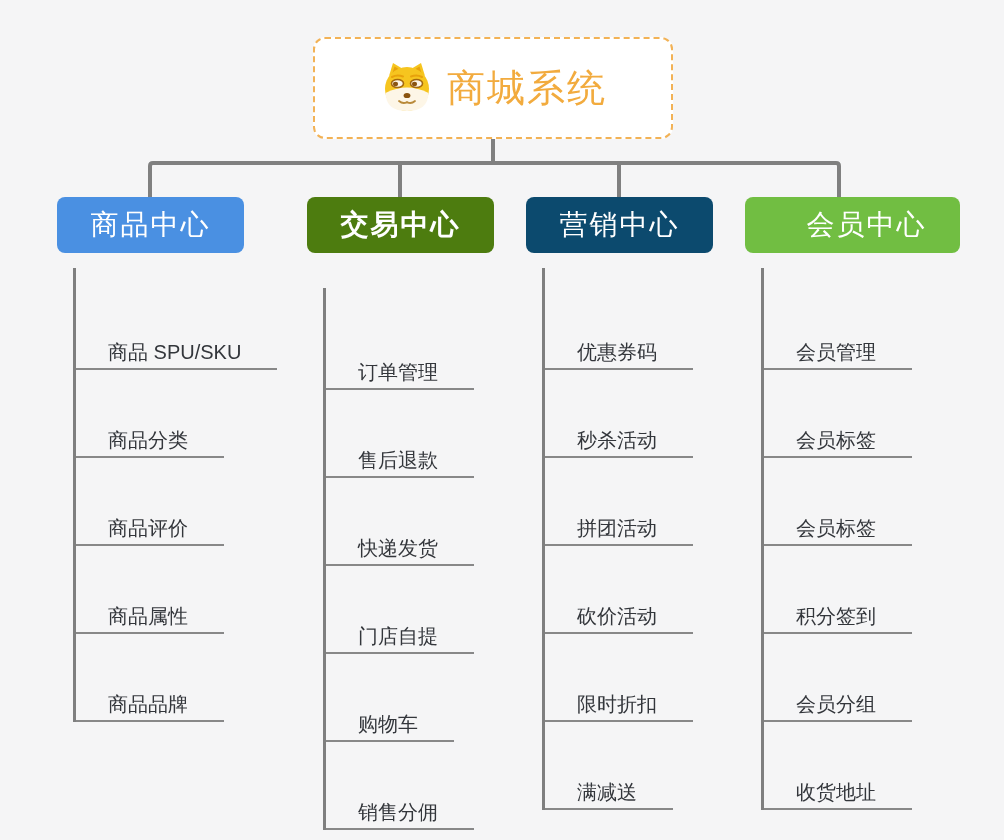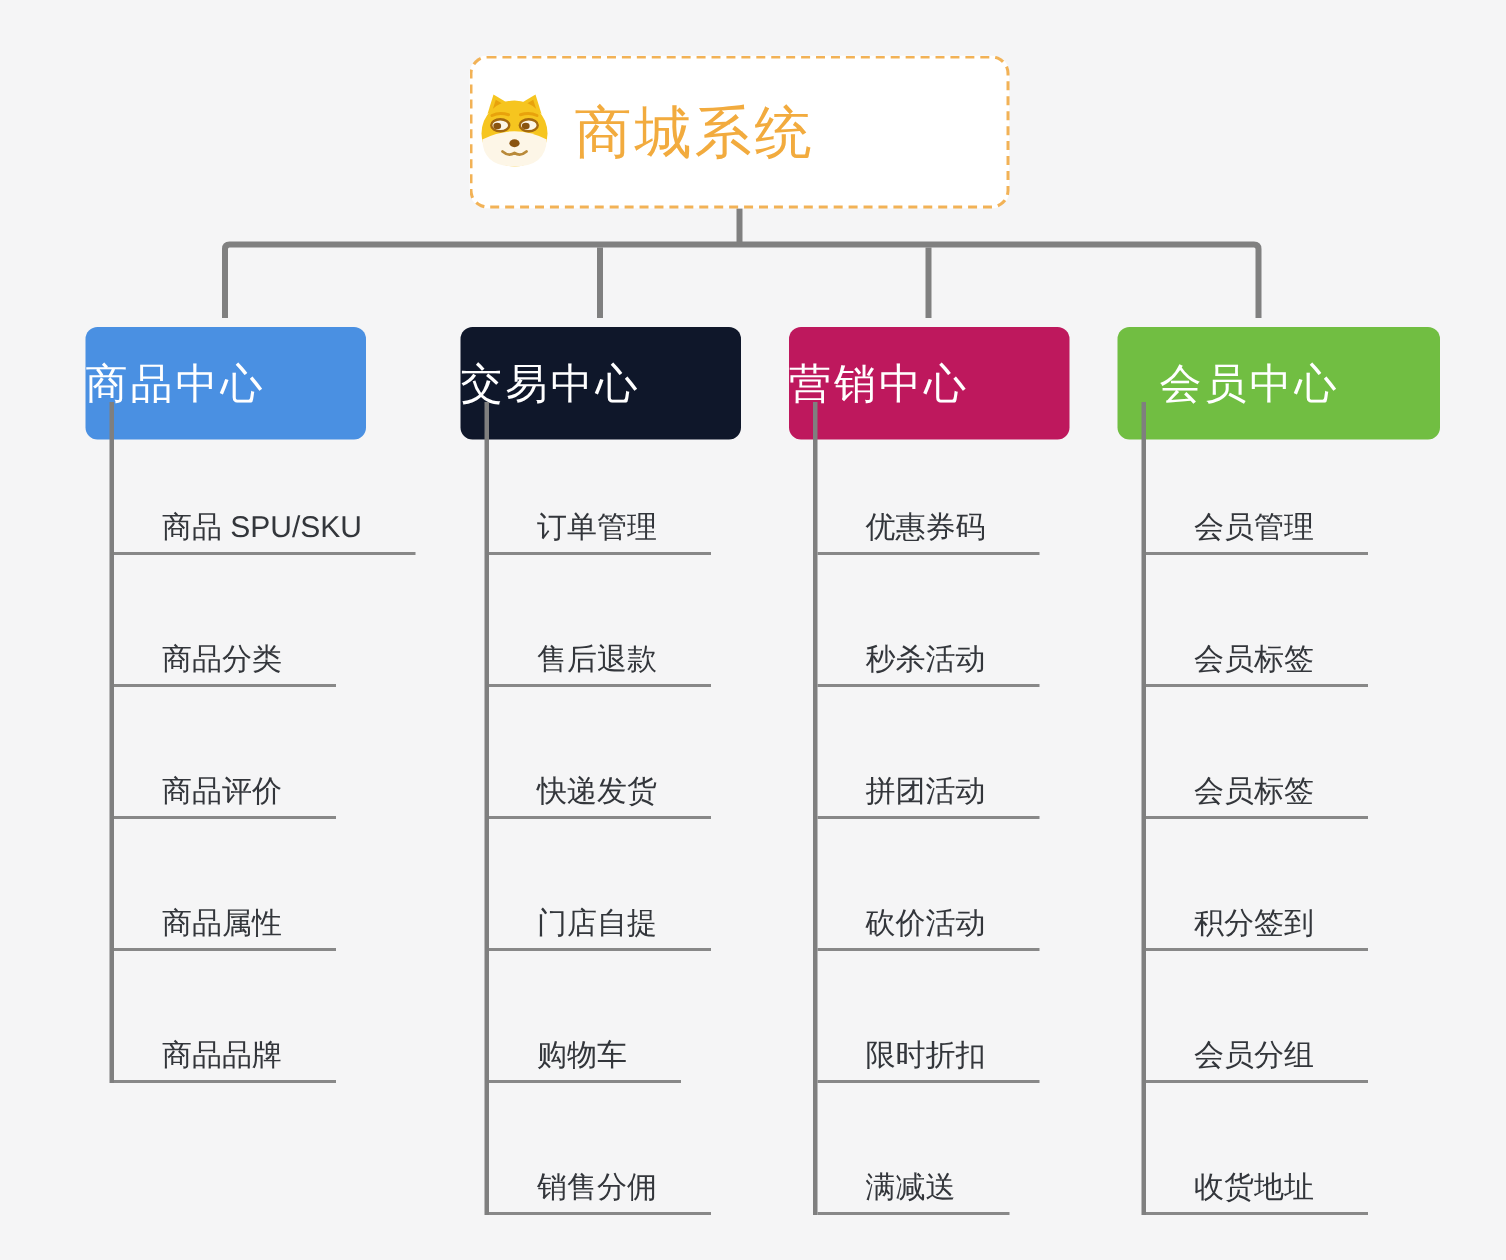--- a/index.html
+++ b/index.html
@@ -14,53 +14,53 @@
   
   .connectors{position:absolute;left:0;top:0;width:1004px;height:840px;pointer-events:none;}
 
   
   .root-node{
     position:absolute;left:313px;top:37px;width:360px;height:102px;
     background:#ffffff;
     border:2px dashed #f2b256;
     border-radius:12px;
     box-sizing:border-box;
-    display:flex;align-items:center;gap:12px;
+    display:flex;align-items:center;justify-content:center;gap:12px;
     cursor:pointer;
   }
   .root-title{
     font-size:38px;
     color:#f2ab3e;
     letter-spacing:2px;
     white-space:nowrap;
   }
   .root-icon{width:56px;height:56px;flex:0 0 auto;}
 
   
   .branch-box{
-    position:absolute;top:218px;width:187px;height:75px;
+    position:absolute;top:197px;width:187px;height:56px;
     border-radius:8px;
-    display:flex;align-items:center;justify-content:flex-start;
+    display:flex;align-items:center;justify-content:center;
     cursor:pointer;
   }
   .branch-label{
     color:#ffffff;font-size:28px;letter-spacing:2px;white-space:nowrap;
   }
   .bx-0{left:57px;}
   .bx-1{left:307px;}
   .bx-2{left:526px;}
   .bx-3{left:745px;padding-left:28px;}
 
   
   .column{
     position:absolute;top:268px;
     border-left:3px solid #7f7f7f;
   }
   .col-0{left:73px;}
-  .col-1{left:323px;}
+  .col-1{left:323px;margin-top:20px;}
   .col-2{left:542px;}
   .col-3{left:761px;}
   .item{
     height:88px;
     box-sizing:border-box;
     display:flex;align-items:flex-end;
     width:fit-content;
     padding:0 36px 5px 32px;
     border-bottom:2px solid #888888;
     cursor:pointer;
@@ -110,24 +110,24 @@
       <ellipse cx="28" cy="35.5" rx="3.4" ry="2.6" fill="#8a5410"></ellipse>
 
       <path d="M20 41 Q24 44.5 28 42 Q32 44.5 36 41" stroke="#b98a3a" stroke-width="1.8" fill="none" stroke-linecap="round"></path>
     </svg>
     <span class="root-title">商城系统</span>
   </div>
 
   <div class="branch-box bx-0" style="background: rgb(74, 144, 226);">
     <span class="branch-label">商品中心</span>
   </div>
-  <div class="branch-box bx-1" style="background: #0f172a;">
+  <div class="branch-box bx-1" style="background: #4d7c0f; font-weight: bold;">
     <span class="branch-label">交易中心</span>
   </div>
-  <div class="branch-box bx-2" style="background: #be185d;">
+  <div class="branch-box bx-2" style="background: #0c4a6e;">
     <span class="branch-label">营销中心</span>
   </div>
   <div class="branch-box bx-3" style="background: rgb(113, 190, 66);">
     <span class="branch-label">会员中心</span>
   </div>
 
   <div class="column col-0">
     <div class="item">
         <span class="item-label">商品 SPU/SKU</span>
       </div>

